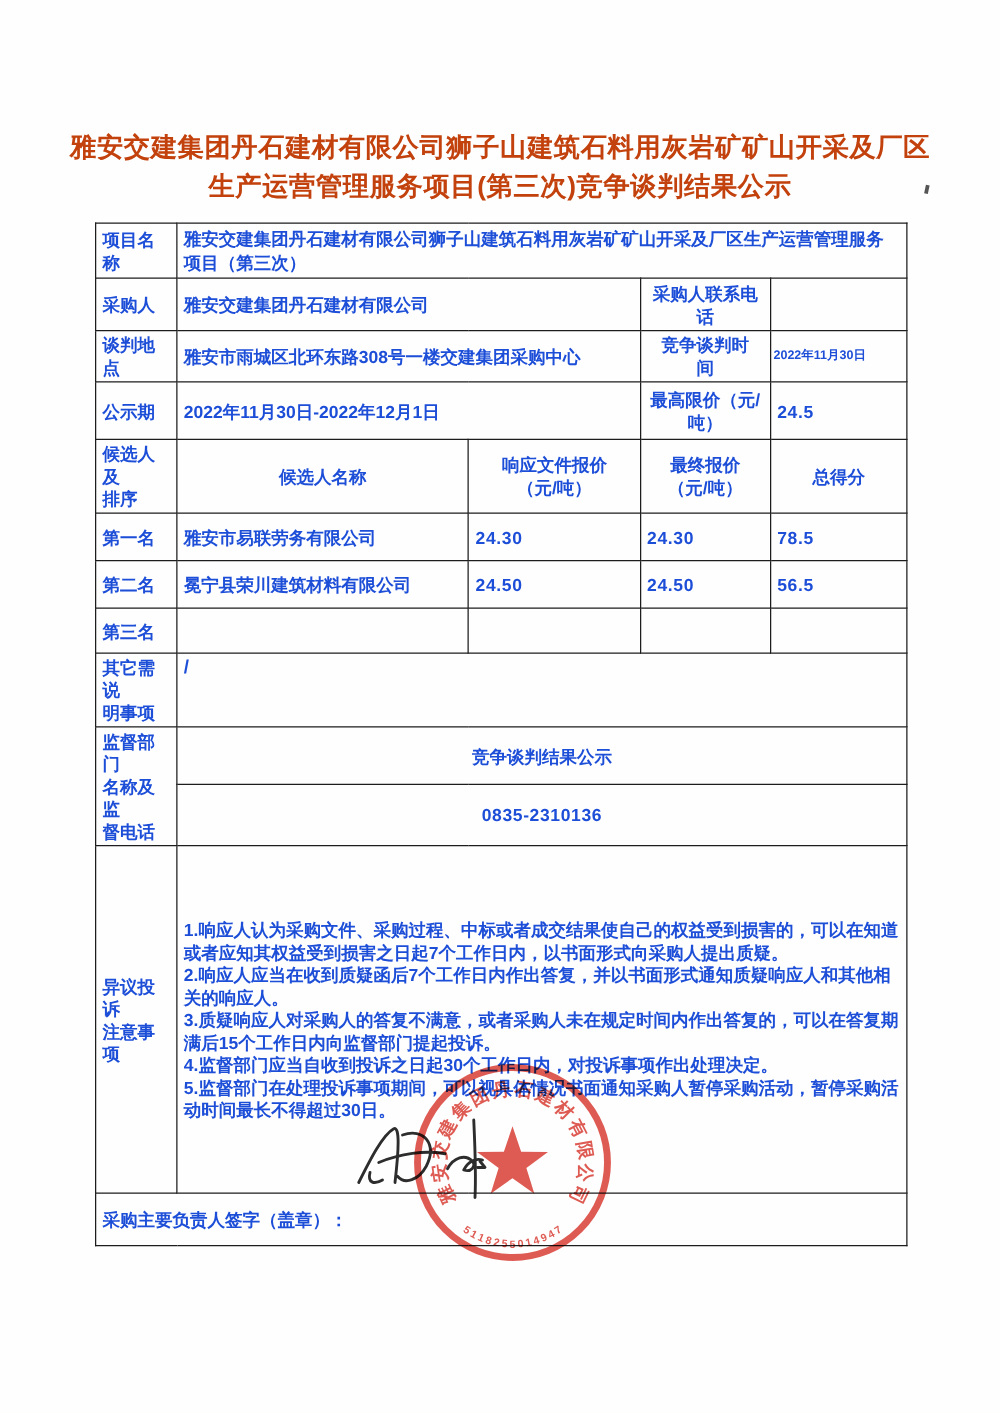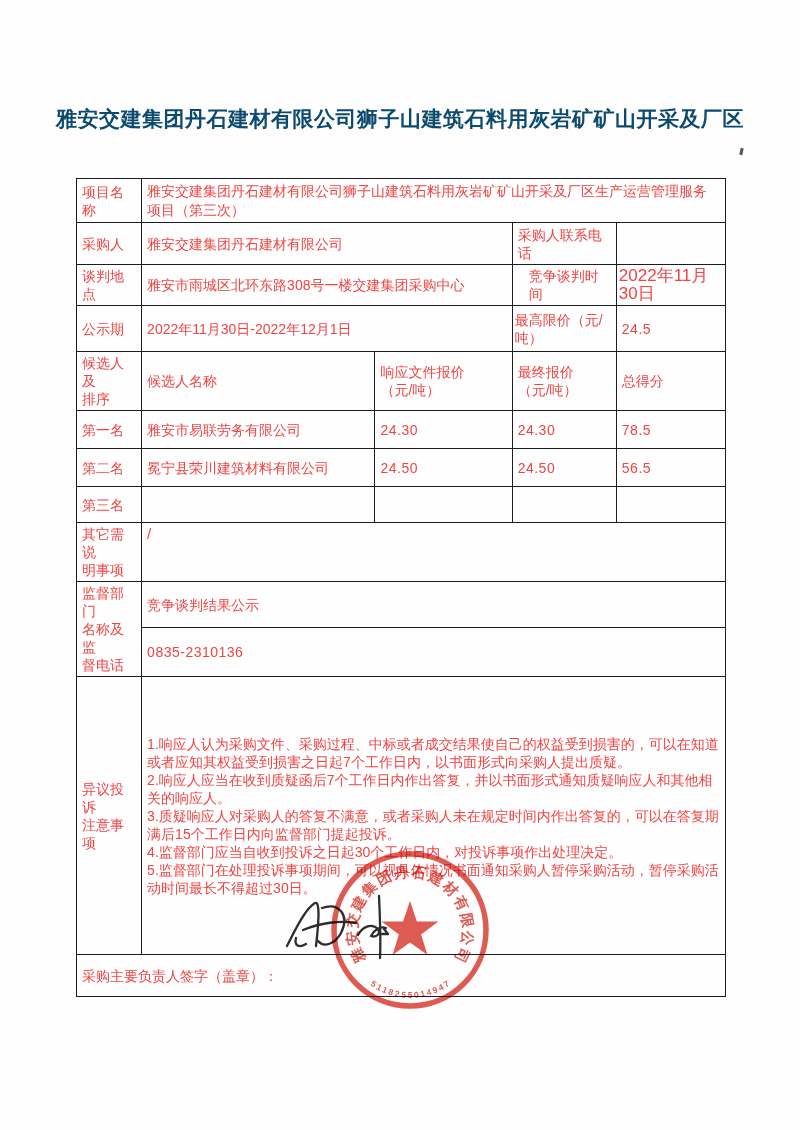--- a/index.html
+++ b/index.html
@@ -7,36 +7,36 @@
     width:800px;height:1130px;position:relative;background:#fdfdfc;
     font-family:"Liberation Sans","DejaVu Sans",sans-serif;color:#141414;
     overflow:hidden;
   }
   .page{position:absolute;inset:0;background:#fefefe;}
 
   
   .doc-title{
     position:absolute;top:103px;left:40px;width:720px;
     text-align:center;font-weight:700;font-size:21px;line-height:31px;
-    color:#0c4a6e;letter-spacing:.5px;
+    color:#c2410c;letter-spacing:.5px;
   }
 
   
   table.main{
     position:absolute;left:76px;top:178px;width:650px;
     border-collapse:collapse;table-layout:fixed;
   }
   table.main td{
     border:1.8px solid #1d1d1d;
-    font-size:14px;font-weight:400;color:#ef4444;
+    font-size:14px;font-weight:700;color:#1d4ed8;
     padding:2px 5px;vertical-align:middle;line-height:18px;
     overflow:hidden;
   }
   td.lbl{white-space:pre-line;padding-left:4px;padding-right:2px;}
-  td.c{text-align:left;}
+  td.c{text-align:center;}
   td.pl{white-space:pre-line;}
   td.num{letter-spacing:.5px;}
   tr.r1{height:44px;} tr.r2{height:42px;} tr.r3{height:38px;}
   tr.r4{height:46px;} tr.r5{height:44px;} tr.r6{height:38px;}
   tr.r7{height:38px;} tr.r8{height:36px;} tr.r9{height:42px;}
   tr.r10a{height:38px;} tr.r10b{height:40px;}
   tr.r11{height:278px;}
   tr.r12{height:42px;}
   td.objection-cell{
     vertical-align:top;padding:56px 10px 4px 7px;
@@ -53,20 +53,21 @@
   .speck{position:absolute;background:#2a2a2a;}
   .speck-1{left:740px;top:148px;width:3px;height:7px;transform:rotate(12deg);opacity:.8;}
 </style>
 </head>
 <body>
 
 <div class="page">
 
   <div class="doc-title">
     <div>雅安交建集团丹石建材有限公司狮子山建筑石料用灰岩矿矿山开采及厂区</div>
+    <div>生产运营管理服务项目(第三次)竞争谈判结果公示</div>
   </div>
 
   <table class="main">
     <colgroup>
       <col style="width:65px">
         <col style="width:233px">
         <col style="width:137px">
       <col style="width:104px">
         <col style="width:109px">
     </colgroup>
@@ -82,21 +83,21 @@
       <td colspan="2">雅安交建集团丹石建材有限公司</td>
       <td class="c pl">采购人联系电
 话</td>
       <td></td>
     </tr>
 
     <tr class="r3">
       <td class="lbl">谈判地点</td>
       <td colspan="2">雅安市雨城区北环东路308号一楼交建集团采购中心</td>
       <td class="c" style="padding:2px 16px;">竞争谈判时间</td>
-      <td style="padding:2px 2px;font-size:17px;margin-top:28px;">2022年11月30日</td>
+      <td style="padding:2px 2px;font-size:10px;margin-top:28px;">2022年11月30日</td>
     </tr>
 
     <tr class="r4">
       <td class="lbl">公示期</td>
       <td colspan="2">2022年11月30日-2022年12月1日</td>
       <td class="c pl" style="padding:2px 2px;">最高限价（元/
 吨）</td>
       <td class="num">24.5</td>
     </tr>
 

